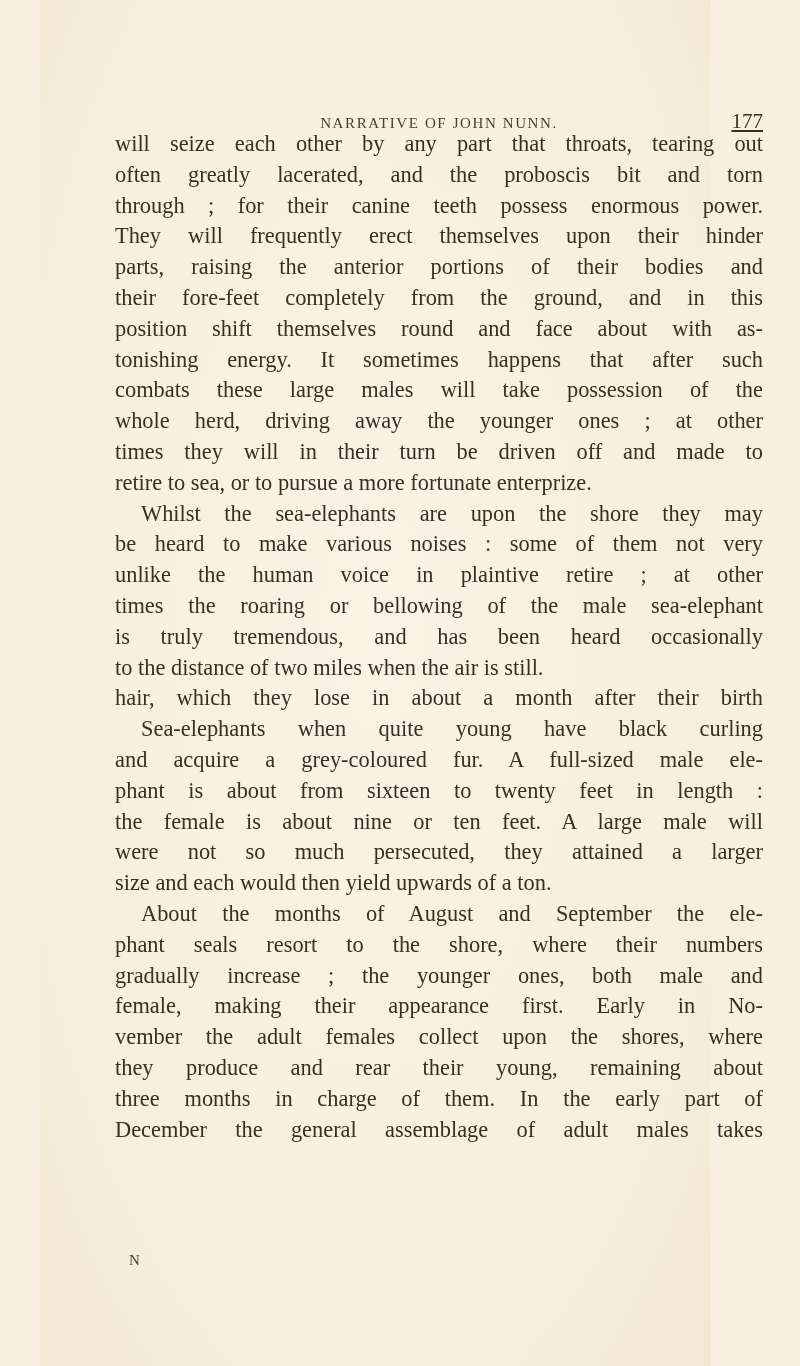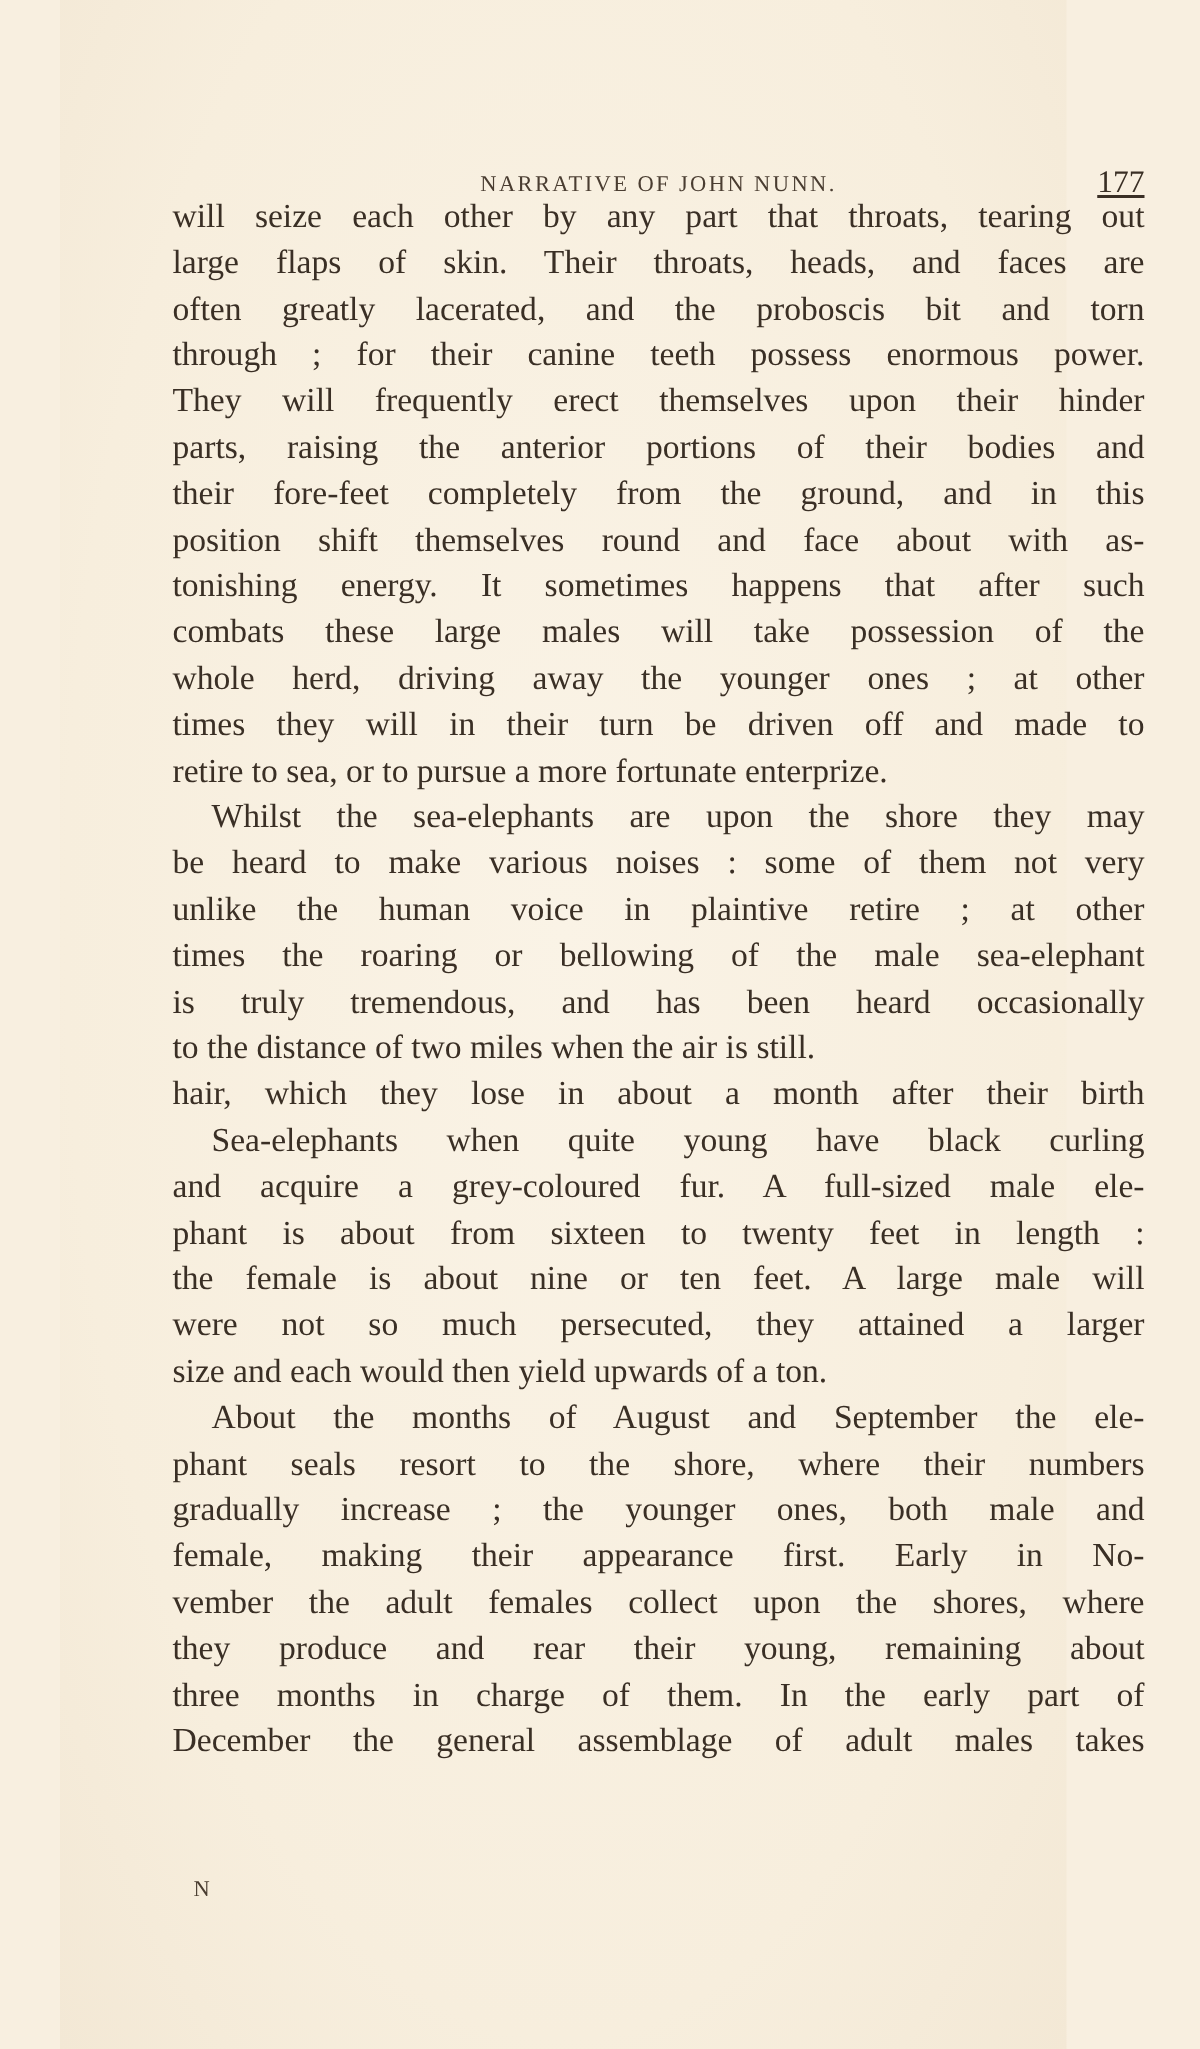--- a/index.html
+++ b/index.html
@@ -82,21 +82,20 @@
 
 <div class="page">
 
   <div class="running-head">
     <span class="title">NARRATIVE OF JOHN NUNN.</span>
     <span class="folio">177</span>
   </div>
 
   <div class="body-text">
     <span class="line">will seize each other by any part that throats, tearing out</span>
-    <span class="line">large flaps of skin.   Their throats, heads, and faces are</span>
     <span class="line">often greatly lacerated, and the proboscis bit and torn</span>
     <span class="line">through ; for their canine teeth possess enormous power.</span>
     <span class="line">They will frequently erect themselves upon their hinder</span>
     <span class="line">parts, raising the anterior portions of their bodies and</span>
     <span class="line">their fore-feet completely from the ground, and in this</span>
     <span class="line">position shift themselves round and face about with as-</span>
     <span class="line">tonishing energy.   It sometimes happens that after such</span>
     <span class="line">combats these large males will take possession of the</span>
     <span class="line">whole herd, driving away the younger ones ; at other</span>
     <span class="line">times they will in their turn be driven off and made to</span>

